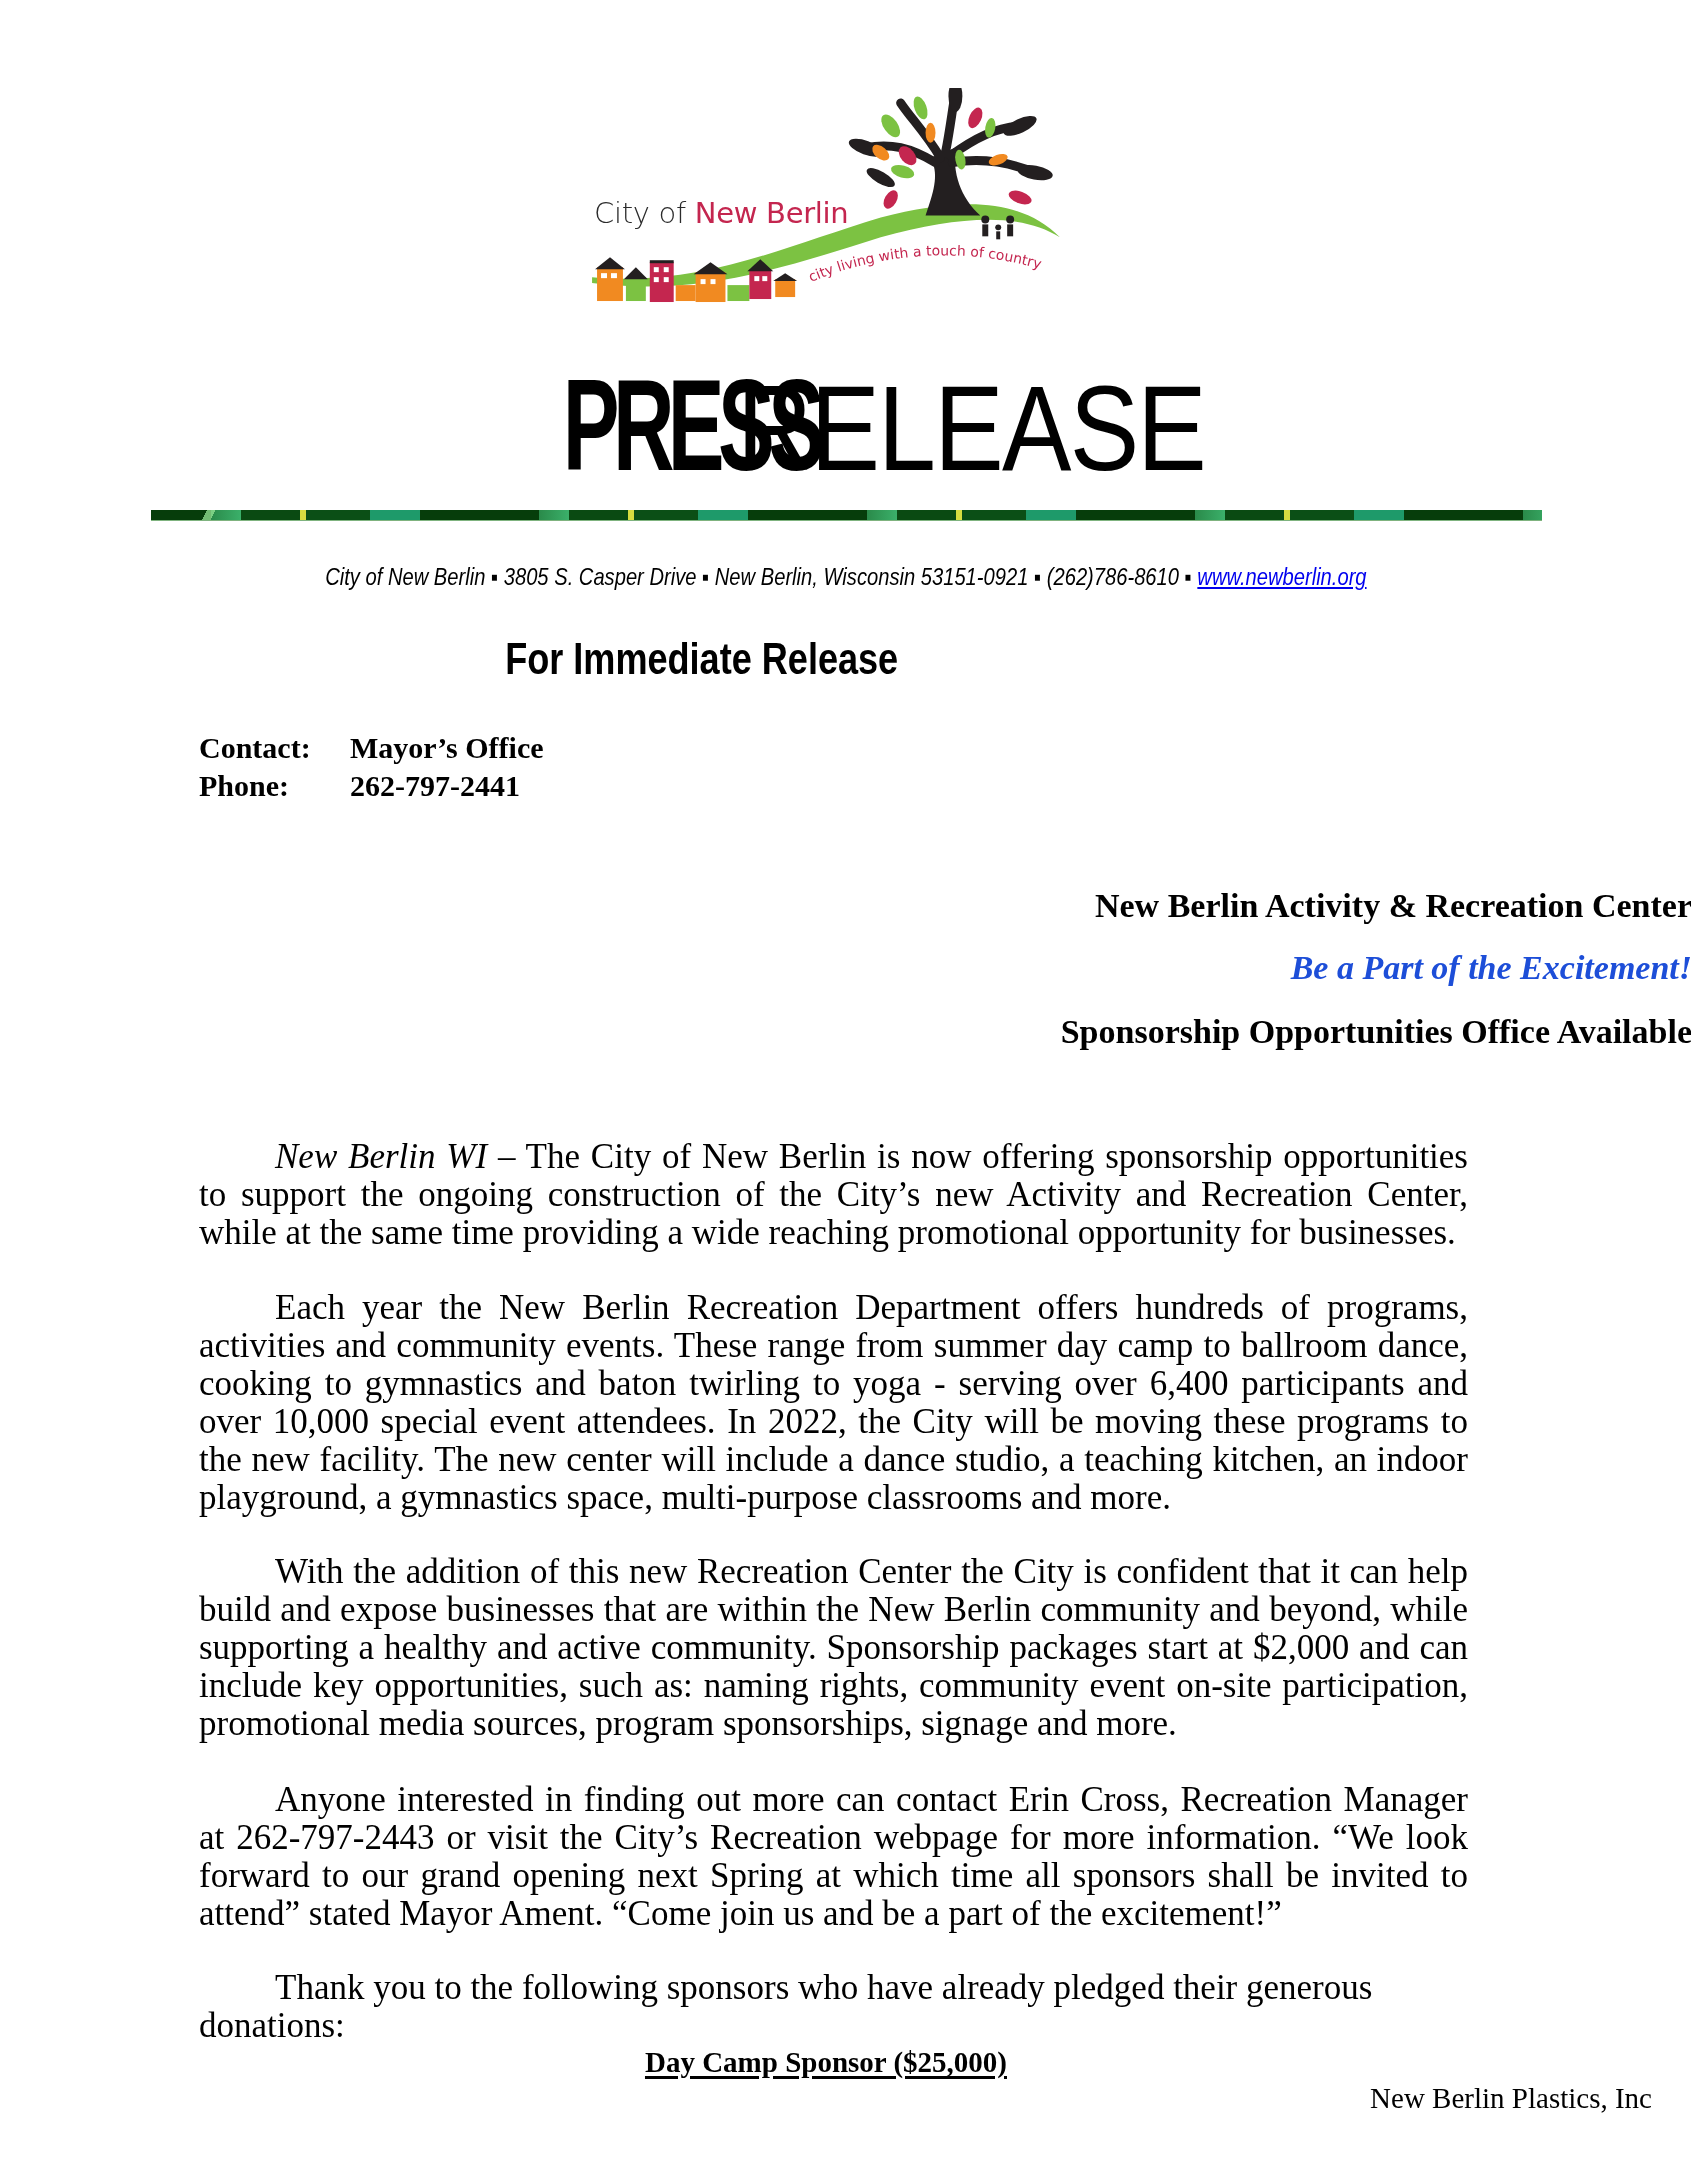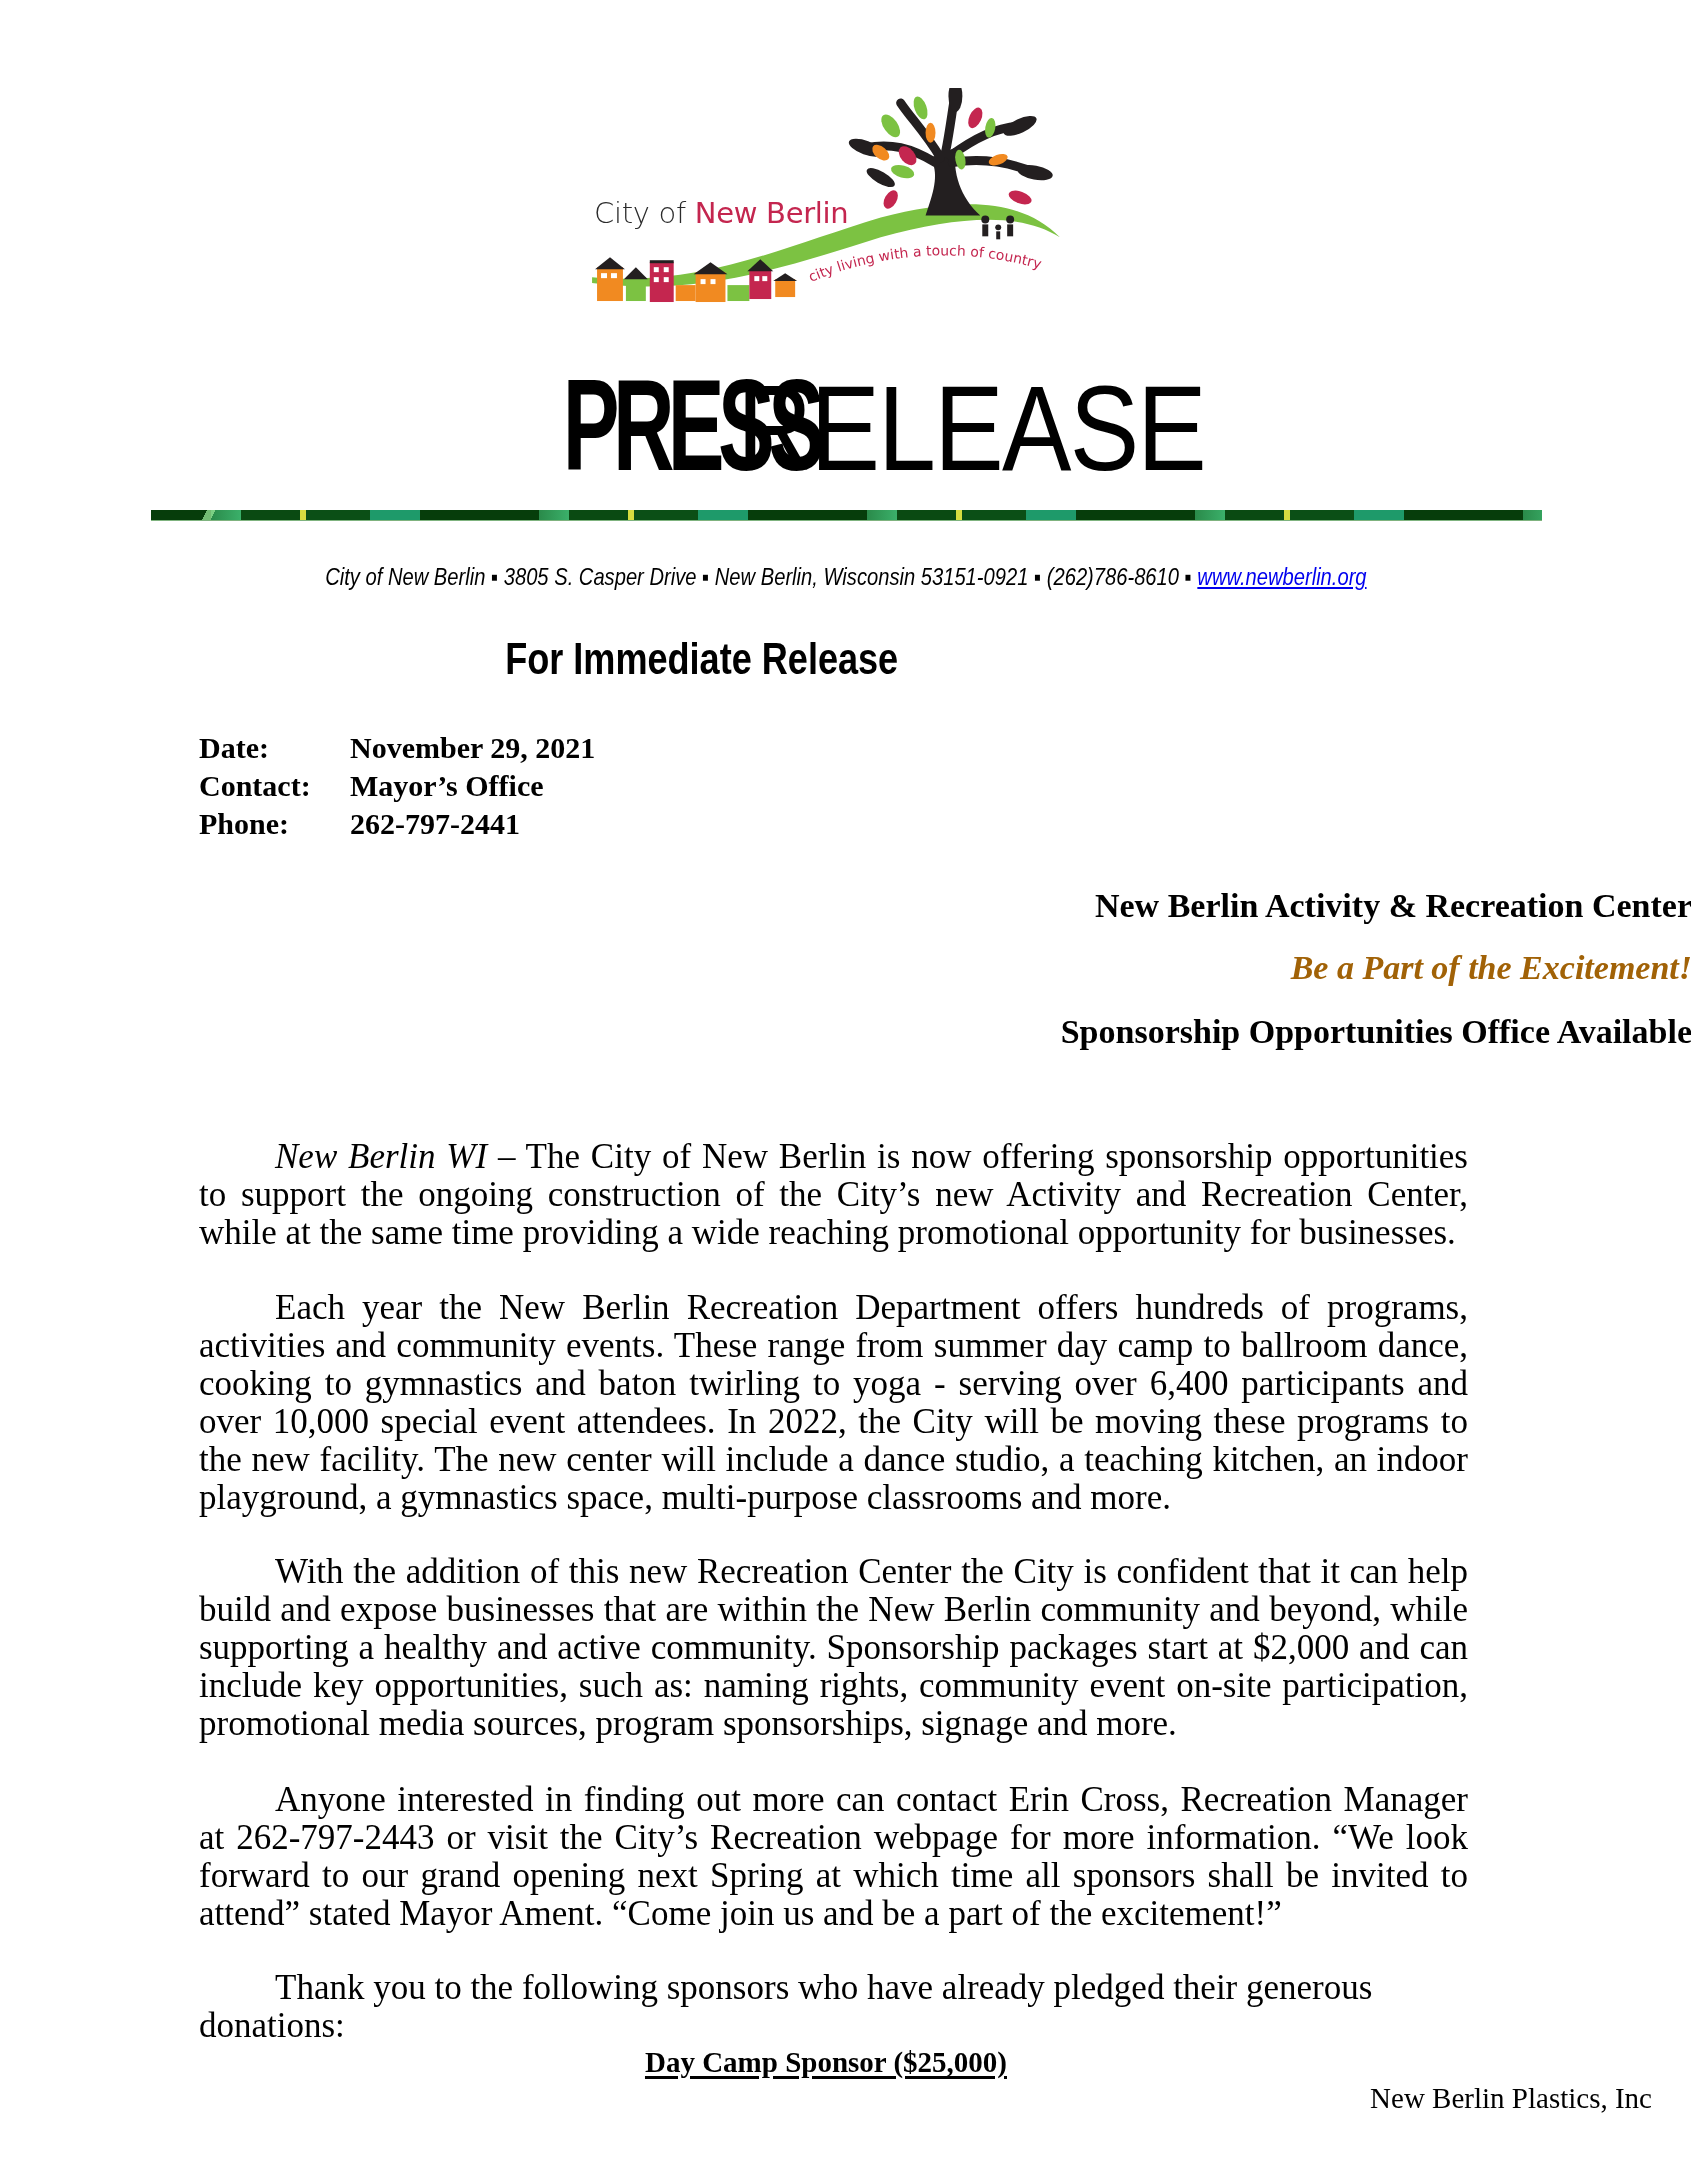--- a/index.html
+++ b/index.html
@@ -144,21 +144,21 @@
       position: absolute;
       left: 0;
       width: 1692px;
       text-align: right;
       font-weight: bold;
       font-size: 34px;
       white-space: nowrap;
       line-height: 1;
     }
     .h1 { top: 889px; }
-    .h2 { top: 951px; color: #a16207; font-style: italic; }
+    .h2 { top: 951px; color: #1d4ed8; font-style: italic; }
     .h3 { top: 1015px; }
 
     
     .body-text {
       position: absolute;
       left: 199px;
       width: 1269px;
       font-size: 35px;
       line-height: 38px;
       text-align: justify;
@@ -279,24 +279,20 @@
     <span>City of New Berlin ▪ 3805 S. Casper Drive ▪ New Berlin, Wisconsin 53151-0921 ▪ (262)786-8610 ▪ </span><a>www.newberlin.org</a>
   </span>
 </div>
 
 <div class="immediate">
   <span>For Immediate Release</span>
 </div>
 
 <div class="meta">
   <div class="meta-row">
-    <span class="meta-label">Date:</span>
-    <span class="meta-value">November 29, 2021</span>
-  </div>
-  <div class="meta-row">
     <span class="meta-label">Contact:</span>
     <span class="meta-value">Mayor’s Office</span>
   </div>
   <div class="meta-row">
     <span class="meta-label">Phone:</span>
     <span class="meta-value">262-797-2441</span>
   </div>
 </div>
 
 <div class="headline h1">New Berlin Activity &amp; Recreation Center</div>

